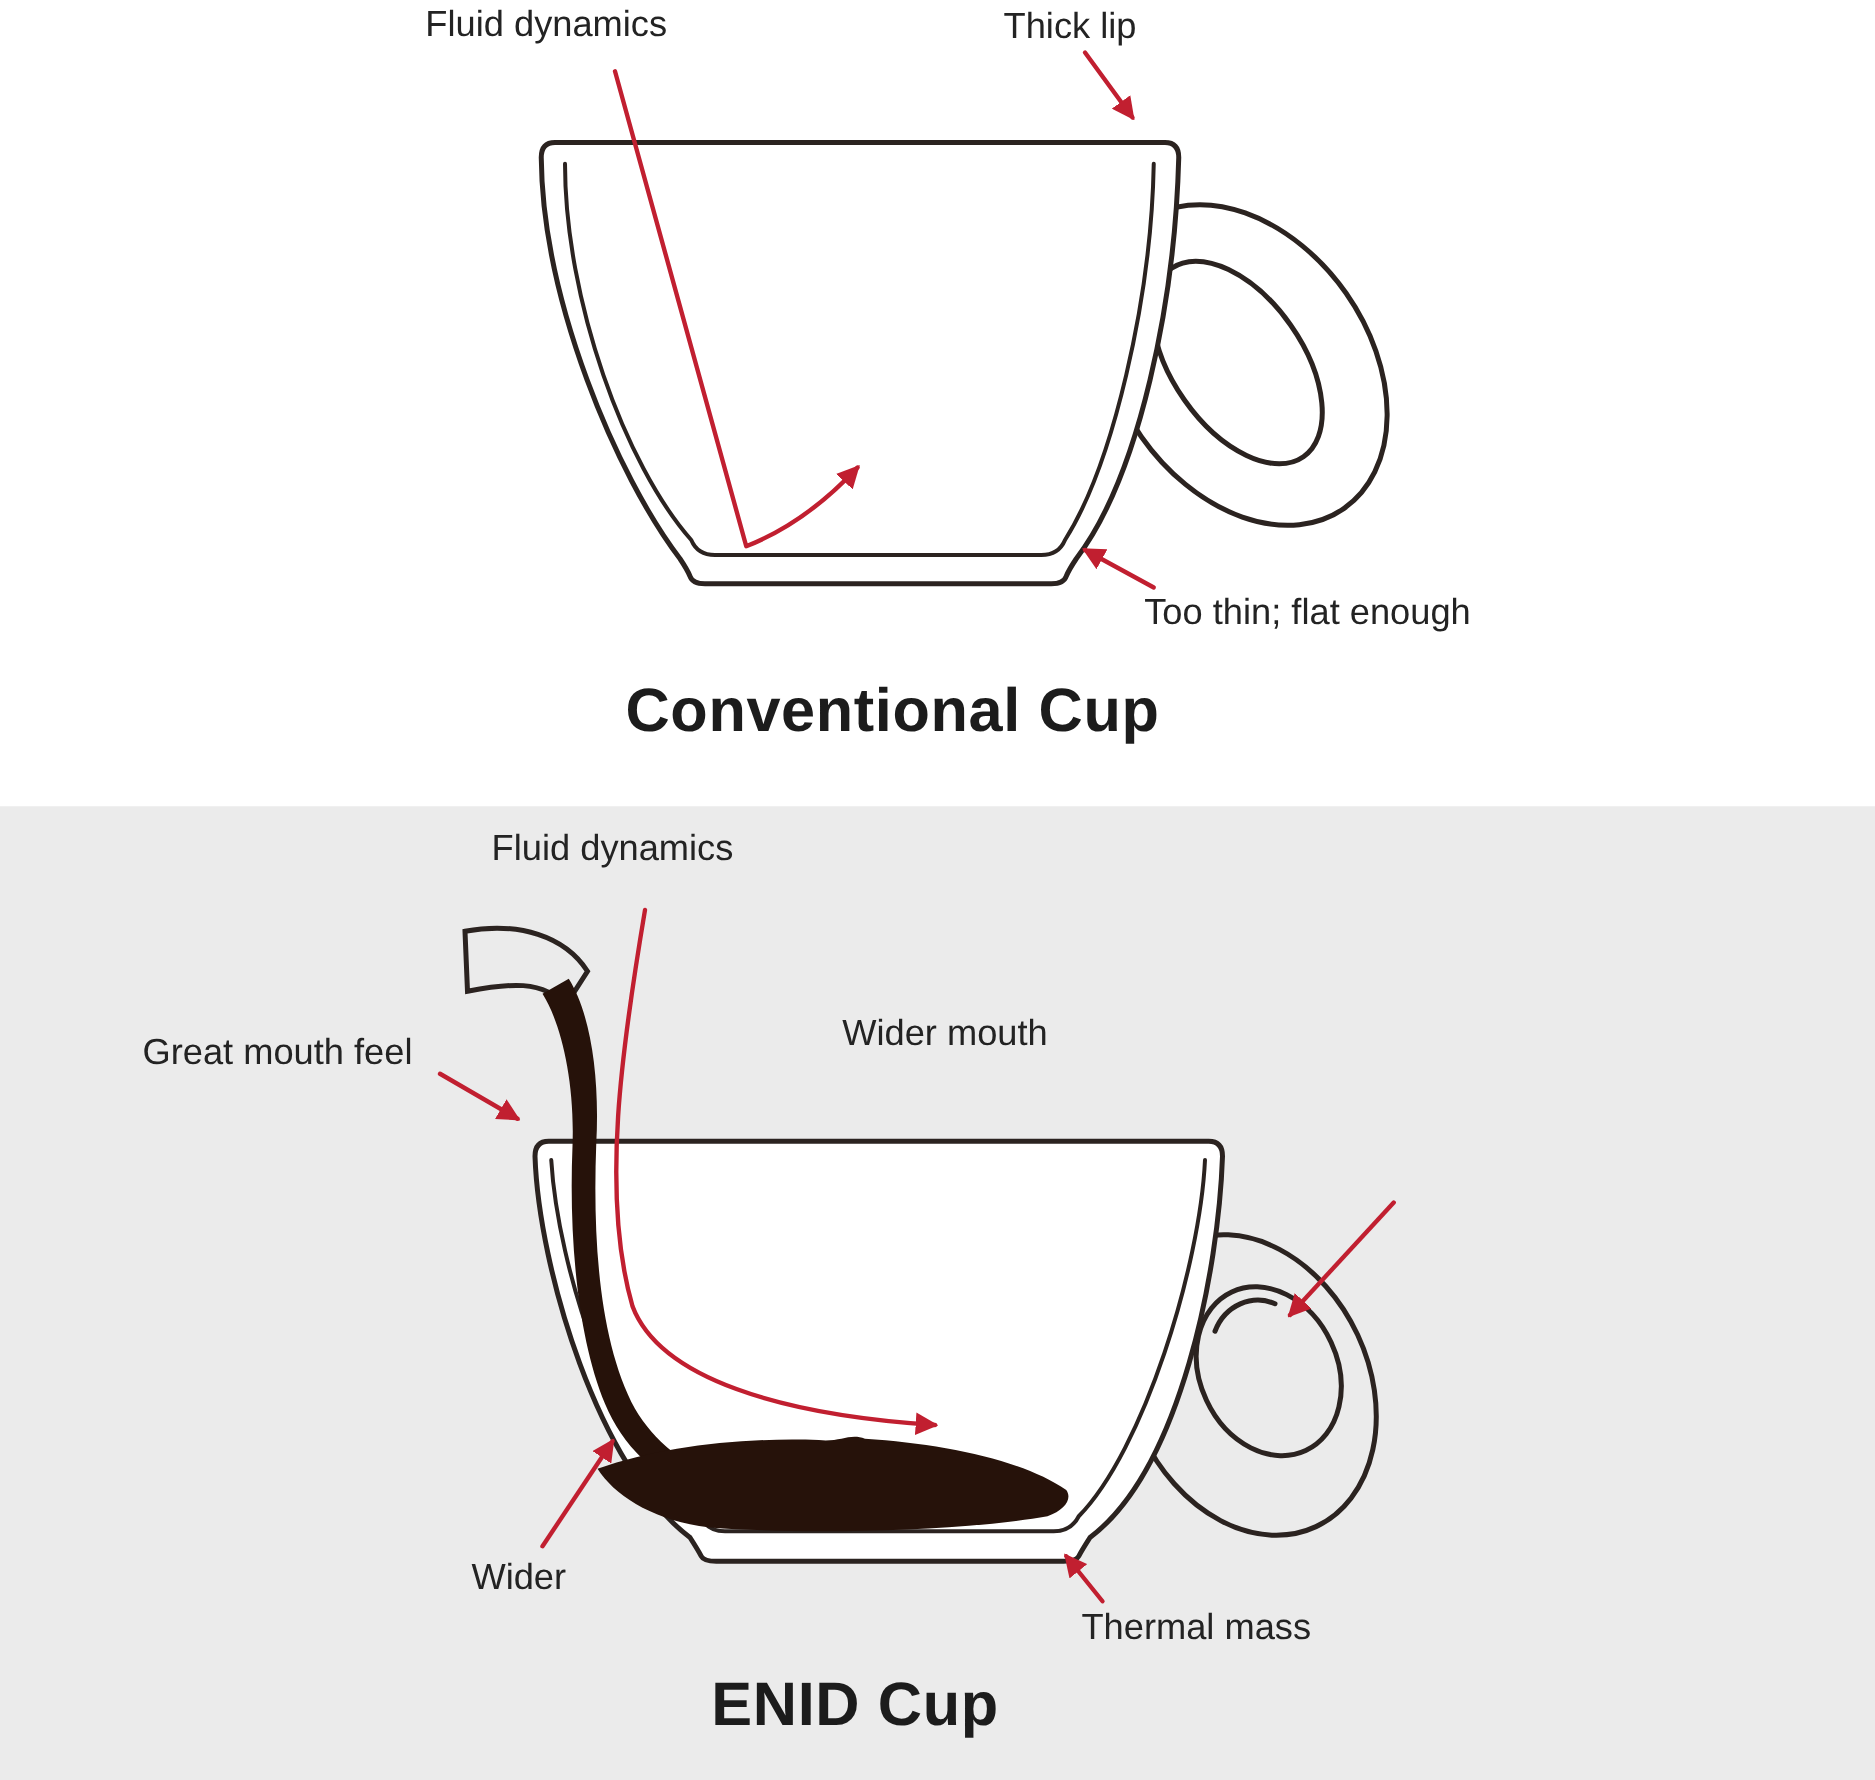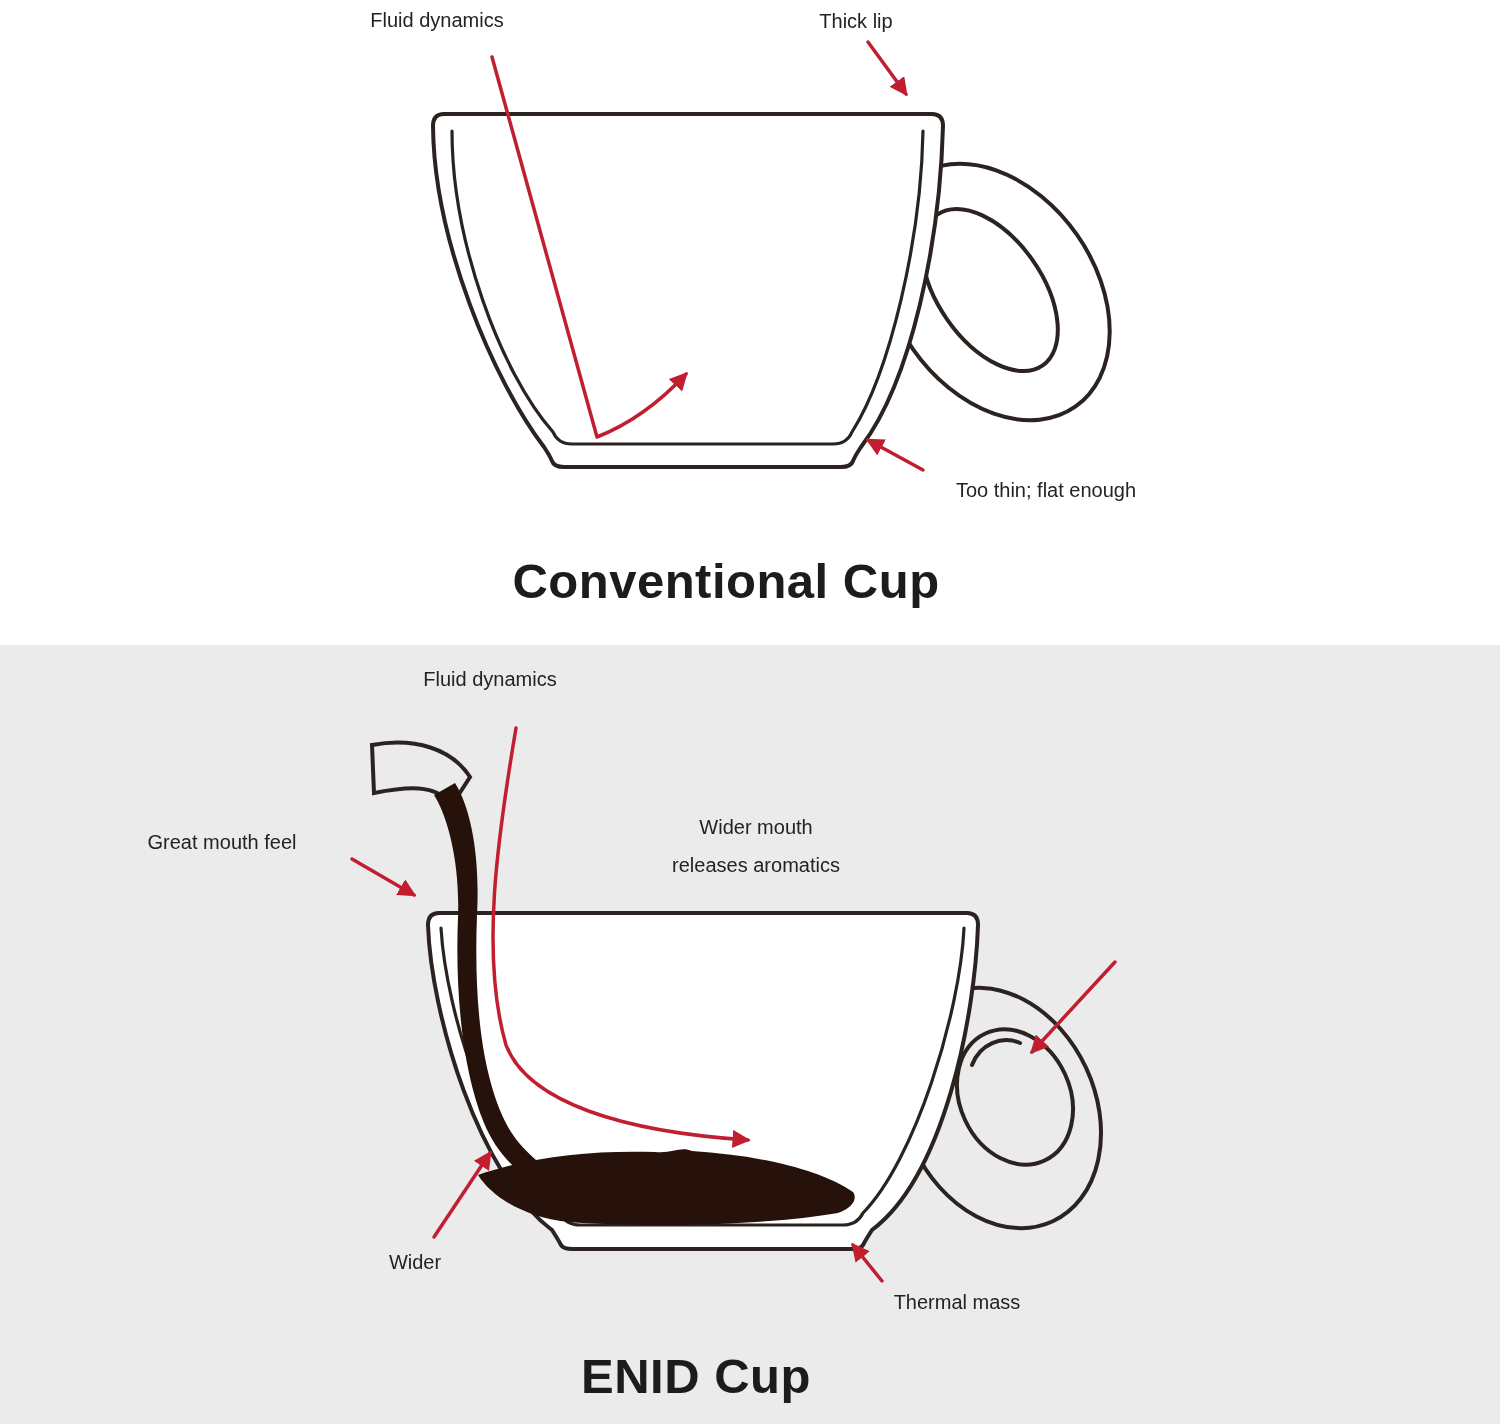--- a/index.html
+++ b/index.html
@@ -7,25 +7,25 @@
     position:relative;width:1500px;height:1424px;overflow:hidden;
     font-family:"Liberation Sans","DejaVu Sans",sans-serif;
     color:var(--text,#232323);
   }
   .panel{position:absolute;left:0;width:1500px;overflow:hidden;}
   .panel-top{top:0;height:645px;background:var(--panel-top-bg,#ffffff);}
   .panel-bottom{top:645px;height:779px;background:var(--panel-bottom-bg,#ebebeb);}
   svg.draw{position:absolute;left:0;top:0;display:block;}
   .lbl{
     position:absolute;transform:translateX(-50%);
-    font-size:20px;line-height:38px;white-space:nowrap;text-align:center;
+    font-size:29px;line-height:38px;white-space:nowrap;text-align:center;
     color:var(--text,#232323);
   }
   .title{
-    position:absolute;transform:translateX(-50%);margin:16px;
+    position:absolute;transform:translateX(-50%);margin:4px;
     font-size:49px;font-weight:bold;letter-spacing:.5px;white-space:nowrap;
     color:#1c1c1c;
   }
   
   .fill-top{fill:var(--panel-top-bg,#ffffff);stroke:var(--outline,#2b2320);stroke-width:4;}
   .fill-bot{fill:var(--panel-bottom-bg,#ebebeb);stroke:var(--outline,#2b2320);stroke-width:4;}
   .inner{fill:none;stroke:var(--outline,#2b2320);stroke-width:3.2;stroke-linecap:round;}
   .red{fill:none;stroke:var(--accent,#c11f30);stroke-width:3.5;stroke-linecap:round;stroke-linejoin:round;}
   .coffee{fill:var(--coffee,#26120a);stroke:none;}
   .darkline{fill:none;stroke:var(--outline,#2b2320);stroke-width:4;stroke-linecap:round;}
@@ -125,21 +125,20 @@
         <path class="red" marker-end="url(#ah-bot)" d="M 882 636 L 853 600"></path>
       </g>
     </svg>
 
     <div class="lbl" style="left:490px;top:15px">Fluid dynamics</div>
 
     <div class="lbl" style="left:222px;top:178px">Great mouth feel</div>
 
     <div class="lbl" style="left:756px;top:163px">
       <div>Wider mouth</div>
-      <div>releases aromatics</div>
     </div>
 
 
     <div class="lbl" style="left:415px;top:598px">Wider</div>
 
     <div class="lbl" style="left:957px;top:638px">Thermal mass</div>
 
     <h2 class="title" style="left:680px;top:687px">ENID Cup</h2>
   </section>
 

